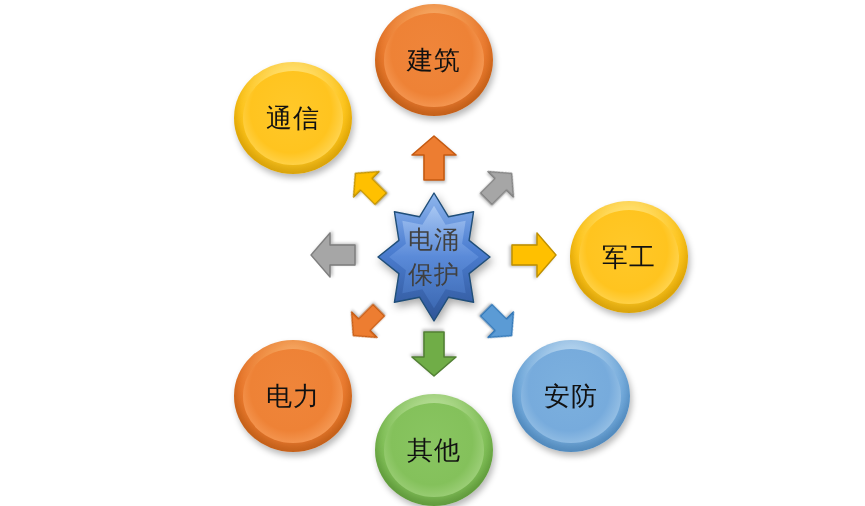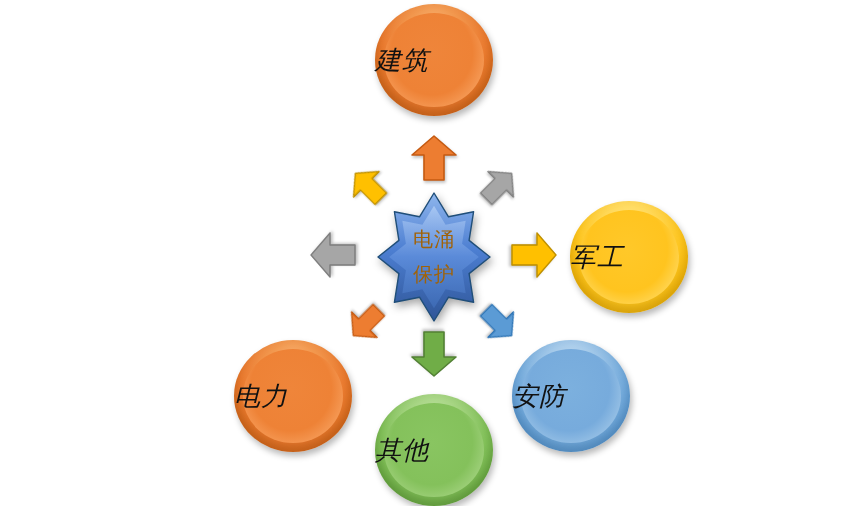--- a/index.html
+++ b/index.html
@@ -4,21 +4,21 @@
 <style>
   html,body { margin:0; padding:0; background:#ffffff; }
   .stage {
     position:relative; width:865px; height:506px; background:#ffffff;
     font-family:"Liberation Sans","DejaVu Sans",sans-serif; overflow:hidden;
   }
 
   
   .node {
     position:absolute; width:118px; height:112px; border-radius:50%;
-    display:flex; align-items:center; font-style:italic;
+    display:flex; align-items:center; justify-content:center;
   }
   .node .lbl {
     font-size:26px; color:#111; letter-spacing:1px; position:relative; z-index:3;
   }
   .node::before { 
     content:""; position:absolute; inset:9px; border-radius:50%; z-index:1;
   }
   .c-orange { background: radial-gradient(ellipse at 50% 30%, #fbbf86 0%, #f29950 30%, #ec7c30 62%, #d96c1c 82%, #bf5b10 100%);
               box-shadow: inset 0 -8px 12px rgba(130,55,0,.35), 2px 4px 6px rgba(0,0,0,.28); }
   .c-orange::before { background: radial-gradient(ellipse at 48% 42%, #ef853a 0%, #ee8236 55%, #f9a666 86%, #fdc290 100%); }
@@ -60,41 +60,44 @@
   .a-left       { left:309px; top:231px; transform:rotate(270deg); }
   .a-up-left    { left:344px; top:162px; transform:rotate(315deg) scale(.82); }
 
   
   .star-wrap { position:absolute; left:374px; top:189px; width:120px; height:136px; }
   .star-wrap svg { display:block; filter:drop-shadow(2px 4px 4px rgba(0,0,0,.35)); }
   .star-text {
     position:absolute; inset:0; display:flex; flex-direction:column;
     align-items:center; justify-content:center; gap:2px; z-index:4;
   }
-  .star-text span { font-size:20px; line-height:33px; color:#a16207; letter-spacing:1px; }
+  .star-text span { font-size:25px; line-height:33px; color:#404040; letter-spacing:1px; }
 </style>
 </head>
 <body>
 
 <div class="stage">
 
   <div class="node c-orange pos-top">
     <span class="lbl">建筑</span>
   </div>
   <div class="node c-blue pos-bottom-right">
     <span class="lbl">安防</span>
   </div>
   <div class="node c-yellow pos-right">
     <span class="lbl">军工</span>
   </div>
   <div class="node c-orange pos-bottom-left">
     <span class="lbl">电力</span>
   </div>
   <div class="node c-green pos-bottom">
     <span class="lbl">其他</span>
+  </div>
+  <div class="node c-yellow pos-top-left">
+    <span class="lbl">通信</span>
   </div>
 
   <div class="arrow a-up">
     <svg viewBox="0 0 48 48">
         <polygon points="24,2 46,21 34,21 34,46 14,46 14,21 2,21" stroke-width="1.6" stroke-linejoin="round" fill="#ED7D31" stroke="#C55A11"></polygon>
       </svg>
   </div>
   <div class="arrow a-up-right">
     <svg viewBox="0 0 48 48">
         <polygon points="24,2 46,21 34,21 34,46 14,46 14,21 2,21" stroke-width="1.6" stroke-linejoin="round" fill="#A6A6A6" stroke="#7F7F7F"></polygon>

